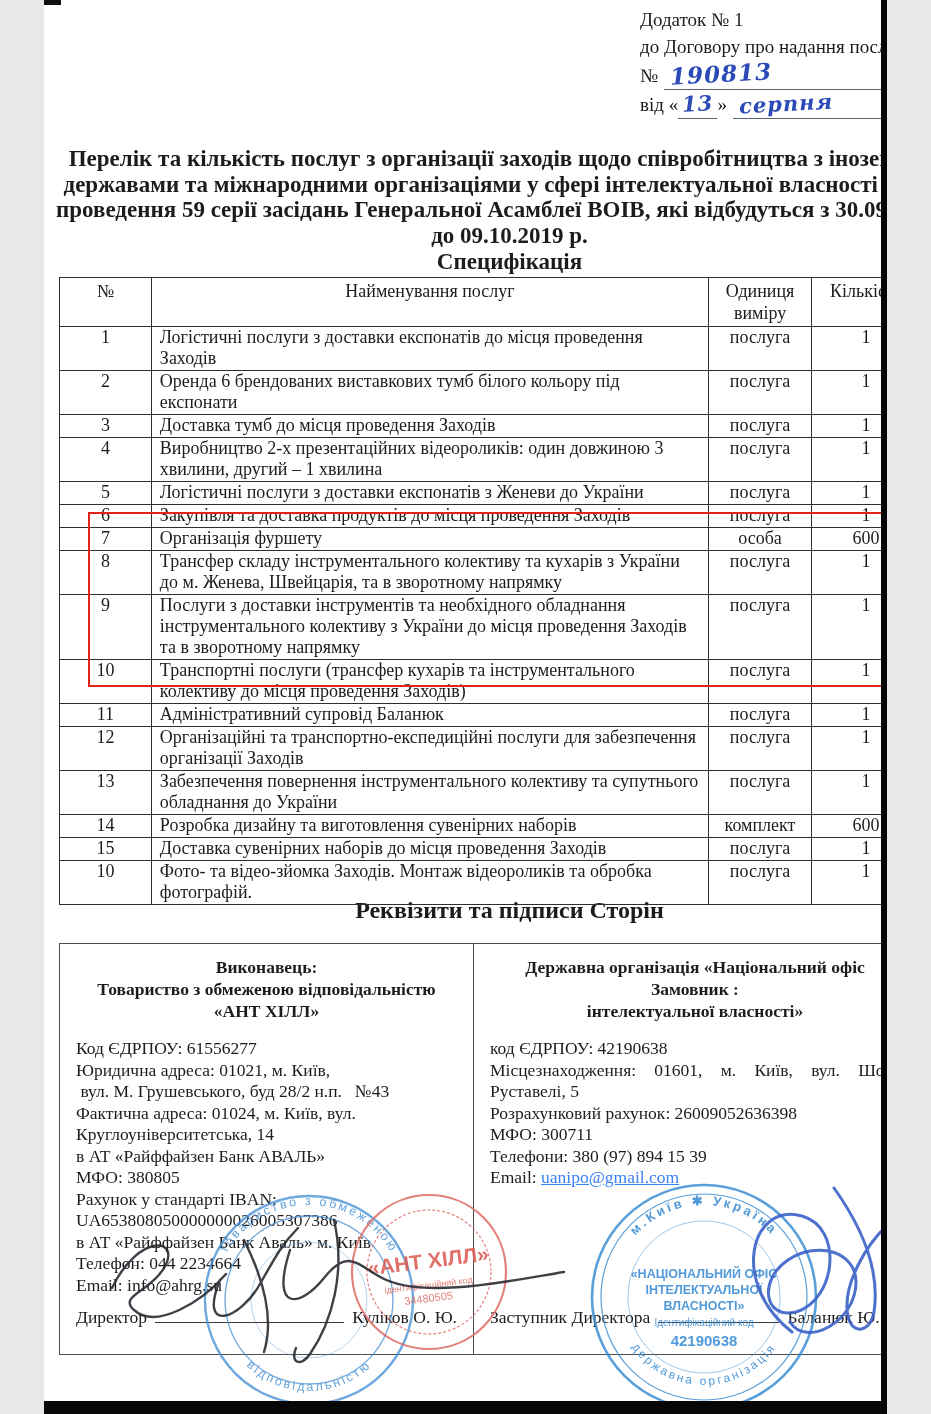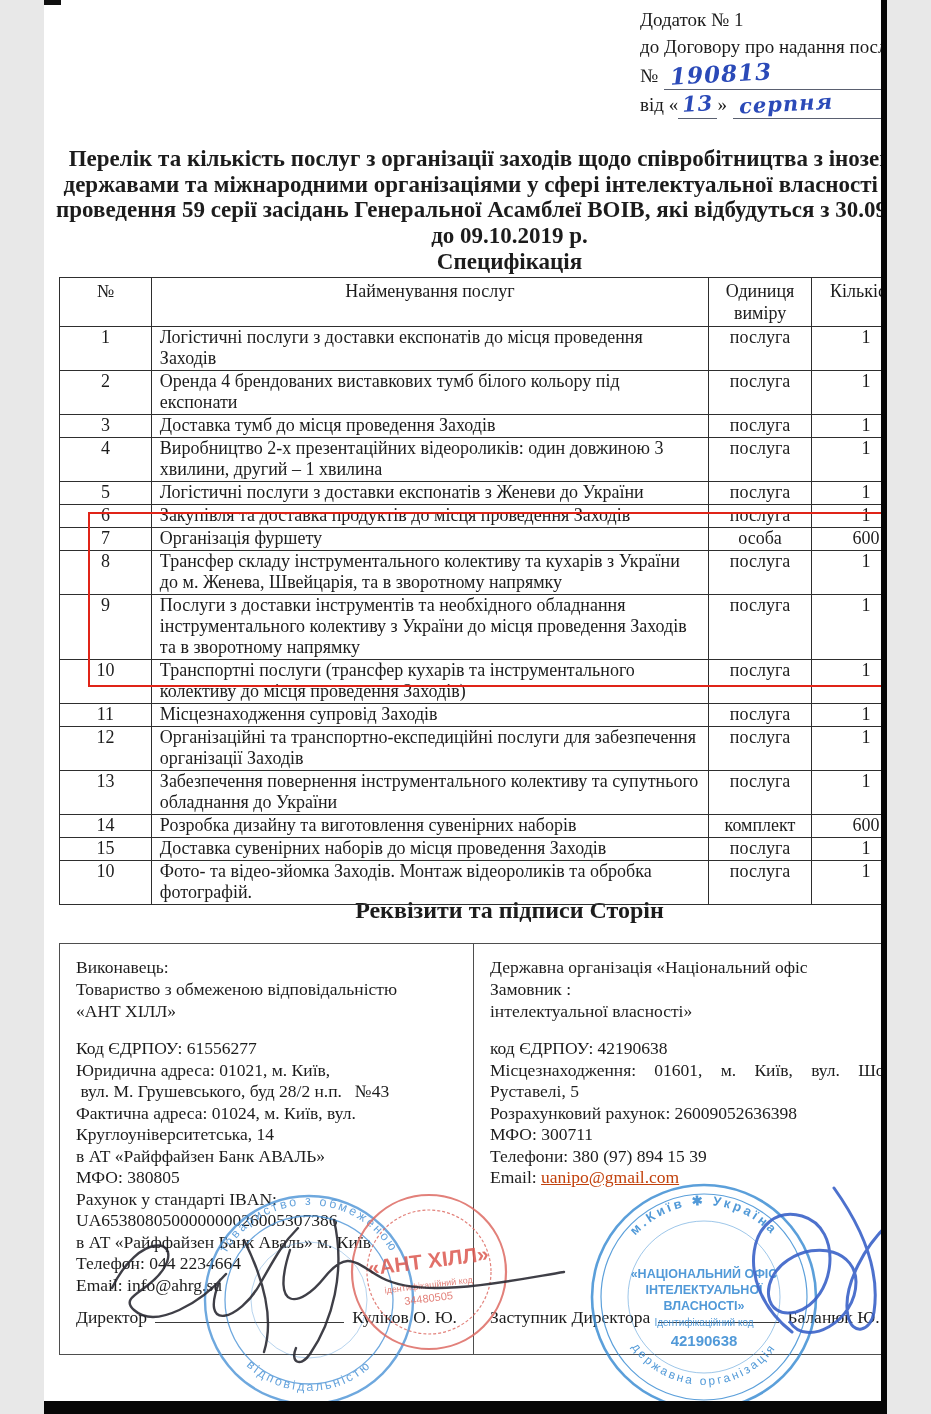--- a/index.html
+++ b/index.html
@@ -42,24 +42,24 @@
 
   
   .req-heading{position:absolute;left:0;top:897px;width:931px;text-align:center;
                font-weight:bold;font-size:24px;}
   .req-table{position:absolute;left:15px;top:943px;width:858px;height:412px;
              border:1px solid #4e4e4e;display:flex;box-sizing:border-box;z-index:1;}
   .req-cell{position:relative;box-sizing:border-box;padding:12px 16px 60px;
             font-size:17.5px;line-height:21.5px;}
   .req-cell.left{width:414px;border-right:1px solid #4e4e4e;}
   .req-cell.right{flex:1;}
-  .req-header{font-weight:normal;margin-bottom:16px;line-height:22px;}
+  .req-header{text-align:center;font-weight:bold;margin-bottom:16px;line-height:22px;}
   .req-lines div{white-space:pre-wrap;}
   .req-cell.right .req-lines div{text-align:justify;}
-  .email-link{color:#c2410c;text-decoration:underline;}
+  .email-link{color:#3b82f6;text-decoration:underline;}
   .sig-row{position:absolute;left:16px;right:16px;bottom:26px;display:flex;align-items:flex-end;
            font-size:17.5px;}
   .sig-line{flex:1;border-bottom:1.5px solid #3a3a3a;margin:0 8px 5px;}
 
   .stamp-svg{position:absolute;z-index:6;pointer-events:none;}
   #executor-stamp{left:50px;top:1180px;}
   #customer-stamp{left:490px;top:1160px;}
 </style>
 </head>
 <body>
@@ -109,21 +109,21 @@
     <tbody>
     <tr>
       <td class="c">1</td>
       <td>Логістичні послуги з доставки експонатів до місця проведення Заходів</td>
       <td class="c">послуга</td>
       <td class="c">1</td>
     </tr>
 
     <tr>
       <td class="c">2</td>
-      <td>Оренда 4 брендованих виставкових тумб білого кольору під експонати</td>
+      <td>Оренда 6 брендованих виставкових тумб білого кольору під експонати</td>
       <td class="c">послуга</td>
       <td class="c">1</td>
     </tr>
 
     <tr>
       <td class="c">3</td>
       <td>Доставка тумб до місця проведення Заходів</td>
       <td class="c">послуга</td>
       <td class="c">1</td>
     </tr>
@@ -172,21 +172,21 @@
 
     <tr>
       <td class="c">10</td>
       <td>Транспортні послуги (трансфер кухарів та інструментального колективу до місця проведення Заходів)</td>
       <td class="c">послуга</td>
       <td class="c">1</td>
     </tr>
 
     <tr>
       <td class="c">11</td>
-      <td>Місцезнаходження супровід Заходів</td>
+      <td>Адміністративний супровід Баланюк</td>
       <td class="c">послуга</td>
       <td class="c">1</td>
     </tr>
 
     <tr>
       <td class="c">12</td>
       <td>Організаційні та транспортно-експедиційні послуги для забезпечення організації Заходів</td>
       <td class="c">послуга</td>
       <td class="c">1</td>
     </tr>

